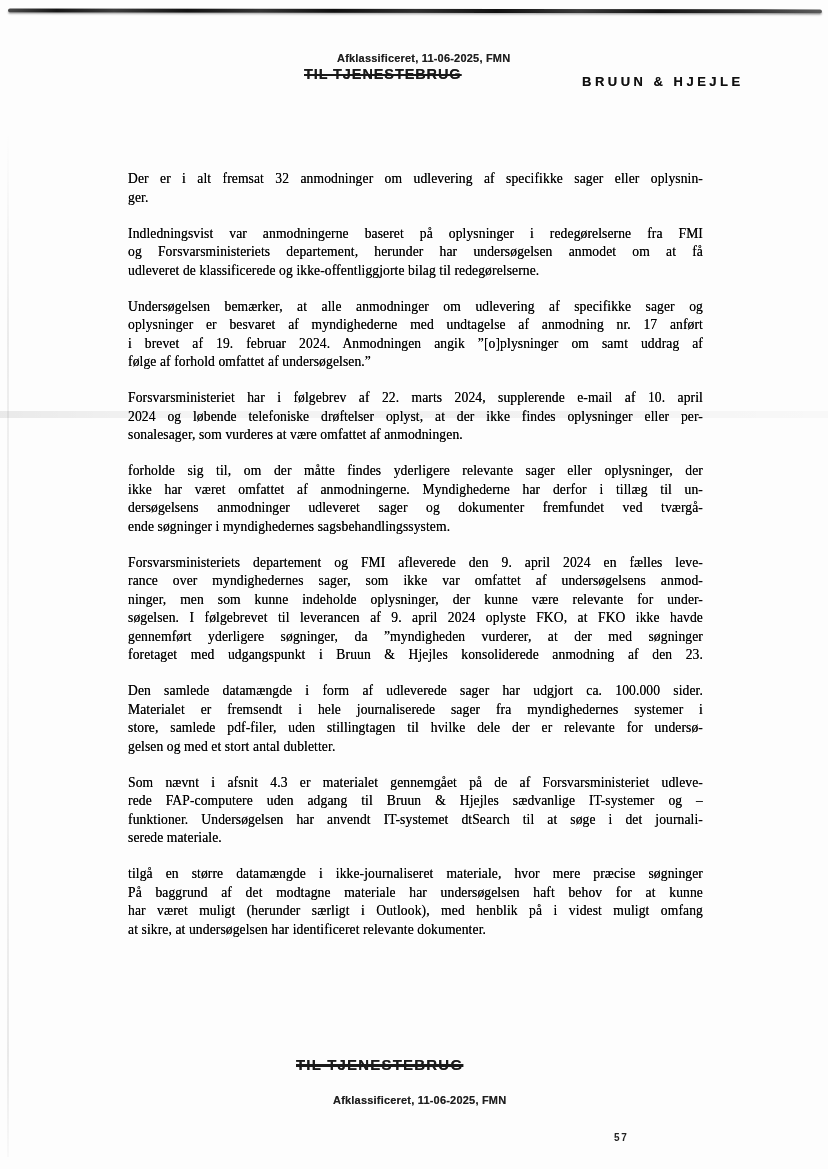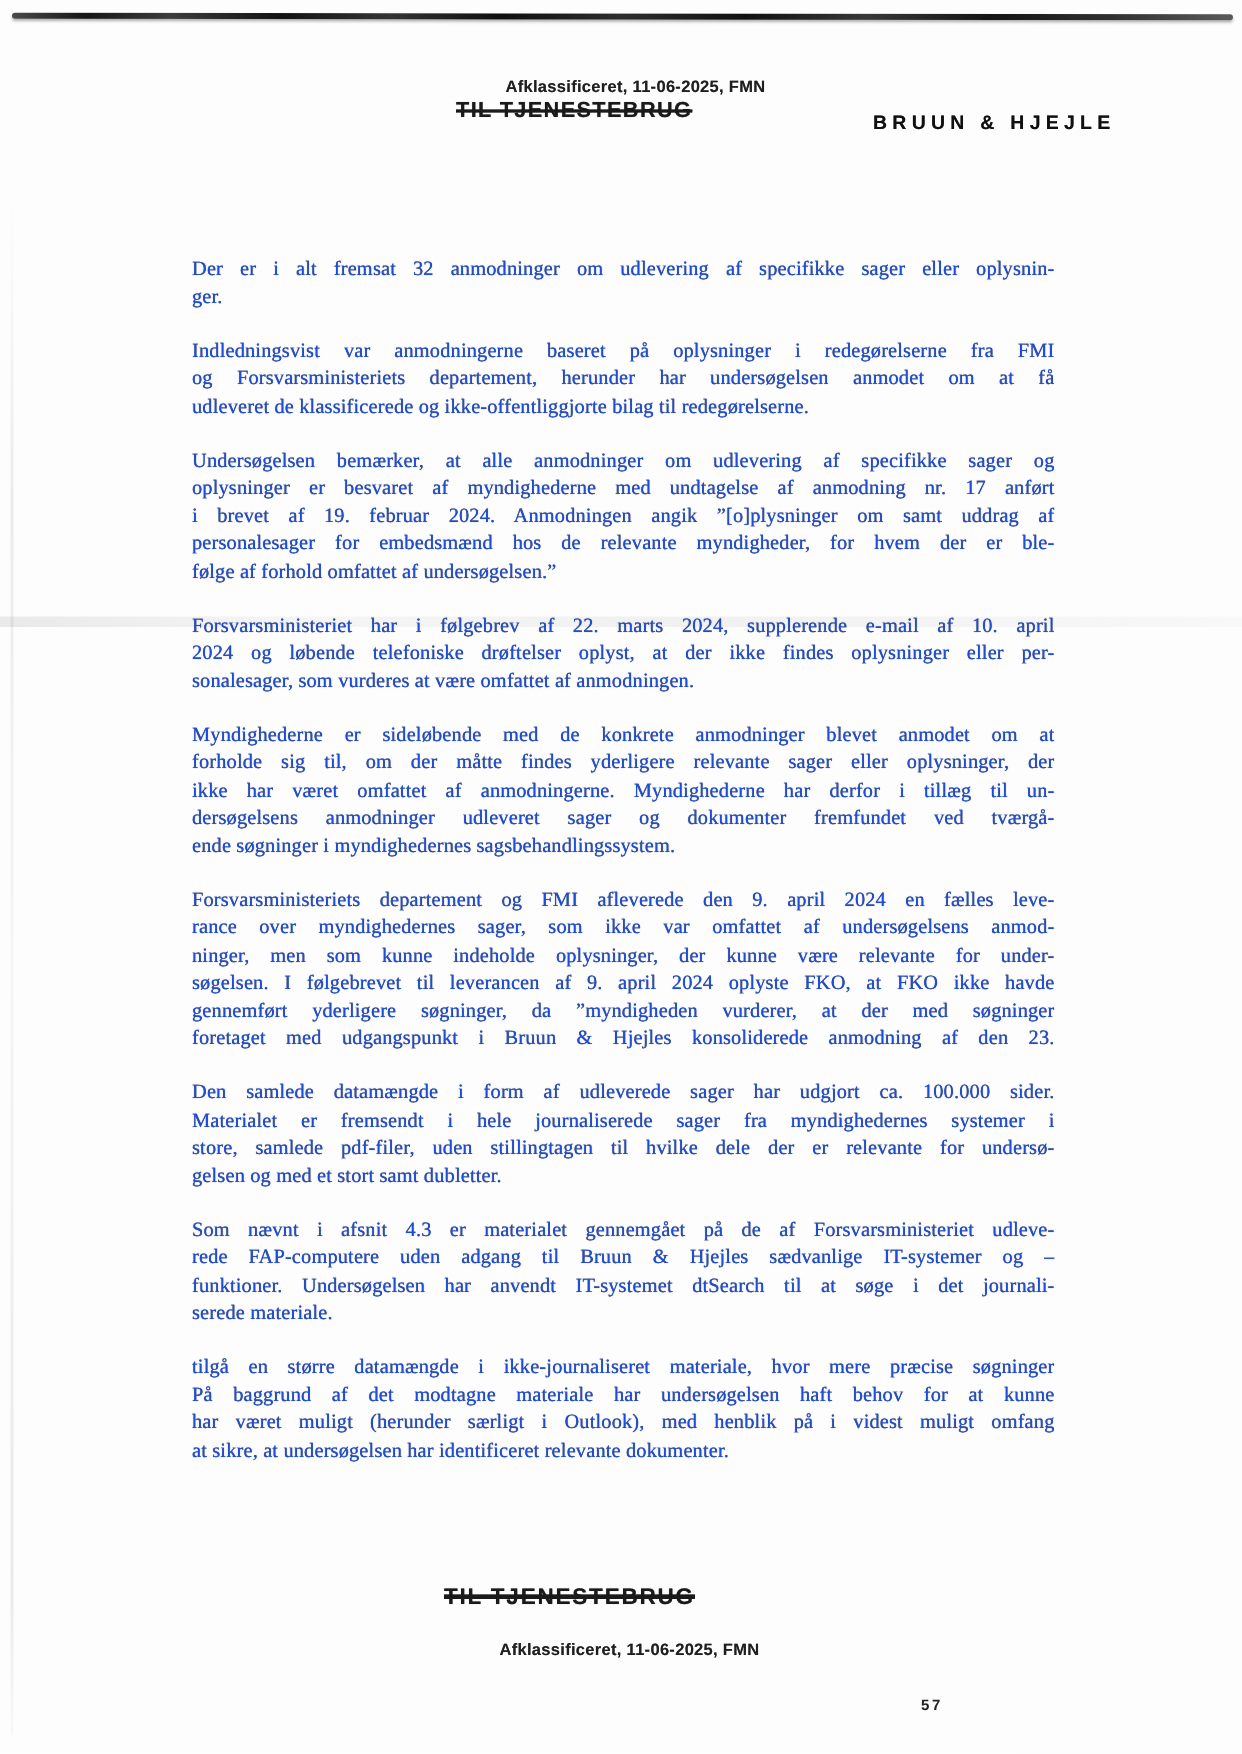--- a/index.html
+++ b/index.html
@@ -88,21 +88,21 @@
     white-space: nowrap;
   }
   
   .body-text {
     position: absolute;
     left: 128px;
     top: 170px;
     width: 575px;
     font-size: 13.6px;
     line-height: 18.5px;
-    color: #1d4ed8;
+    color: #000000;
     text-shadow: 0 0 0.5px rgba(25,25,25,0.85);
     letter-spacing: 0.1px;
   }
   .paragraph {
     margin: 0 0 17.5px 0;
   }
   .pline {
     height: 18.5px;
     overflow: hidden;
     white-space: nowrap;
@@ -171,48 +171,46 @@
       </div>
       <div class="paragraph">
         <div class="pline">Indledningsvist var anmodningerne baseret på oplysninger i redegørelserne fra FMI</div>
         <div class="pline">og Forsvarsministeriets departement, herunder har undersøgelsen anmodet om at få</div>
         <div class="pline pline-last">udleveret de klassificerede og ikke-offentliggjorte bilag til redegørelserne.</div>
       </div>
       <div class="paragraph">
         <div class="pline">Undersøgelsen bemærker, at alle anmodninger om udlevering af specifikke sager og</div>
         <div class="pline">oplysninger er besvaret af myndighederne med undtagelse af anmodning nr. 17 anført</div>
         <div class="pline">i brevet af 19. februar 2024. Anmodningen angik ”[o]plysninger om samt uddrag af</div>
-        <div class="pline">personalesager for embedsmænd hos de relevante myndigheder, for hvem der er ble-</div>
         <div class="pline pline-last">følge af forhold omfattet af undersøgelsen.”</div>
       </div>
       <div class="paragraph">
         <div class="pline">Forsvarsministeriet har i følgebrev af 22. marts 2024, supplerende e-mail af 10. april</div>
         <div class="pline">2024 og løbende telefoniske drøftelser oplyst, at der ikke findes oplysninger eller per-</div>
         <div class="pline pline-last">sonalesager, som vurderes at være omfattet af anmodningen.</div>
       </div>
       <div class="paragraph">
-        <div class="pline">Myndighederne er sideløbende med de konkrete anmodninger blevet anmodet om at</div>
         <div class="pline">forholde sig til, om der måtte findes yderligere relevante sager eller oplysninger, der</div>
         <div class="pline">ikke har været omfattet af anmodningerne. Myndighederne har derfor i tillæg til un-</div>
         <div class="pline">dersøgelsens anmodninger udleveret sager og dokumenter fremfundet ved tværgå-</div>
         <div class="pline pline-last">ende søgninger i myndighedernes sagsbehandlingssystem.</div>
       </div>
       <div class="paragraph">
         <div class="pline">Forsvarsministeriets departement og FMI afleverede den 9. april 2024 en fælles leve-</div>
         <div class="pline">rance over myndighedernes sager, som ikke var omfattet af undersøgelsens anmod-</div>
         <div class="pline">ninger, men som kunne indeholde oplysninger, der kunne være relevante for under-</div>
         <div class="pline">søgelsen. I følgebrevet til leverancen af 9. april 2024 oplyste FKO, at FKO ikke havde</div>
         <div class="pline">gennemført yderligere søgninger, da ”myndigheden vurderer, at der med søgninger</div>
         <div class="pline">foretaget med udgangspunkt i Bruun &amp; Hjejles konsoliderede anmodning af den 23.</div>
       </div>
       <div class="paragraph">
         <div class="pline">Den samlede datamængde i form af udleverede sager har udgjort ca. 100.000 sider.</div>
         <div class="pline">Materialet er fremsendt i hele journaliserede sager fra myndighedernes systemer i</div>
         <div class="pline">store, samlede pdf-filer, uden stillingtagen til hvilke dele der er relevante for undersø-</div>
-        <div class="pline pline-last">gelsen og med et stort samt dubletter.</div>
+        <div class="pline pline-last">gelsen og med et stort antal dubletter.</div>
       </div>
       <div class="paragraph">
         <div class="pline">Som nævnt i afsnit 4.3 er materialet gennemgået på de af Forsvarsministeriet udleve-</div>
         <div class="pline">rede FAP-computere uden adgang til Bruun &amp; Hjejles sædvanlige IT-systemer og –</div>
         <div class="pline">funktioner. Undersøgelsen har anvendt IT-systemet dtSearch til at søge i det journali-</div>
         <div class="pline pline-last">serede materiale.</div>
       </div>
       <div class="paragraph">
         <div class="pline">tilgå en større datamængde i ikke-journaliseret materiale, hvor mere præcise søgninger</div>
         <div class="pline">På baggrund af det modtagne materiale har undersøgelsen haft behov for at kunne</div>

